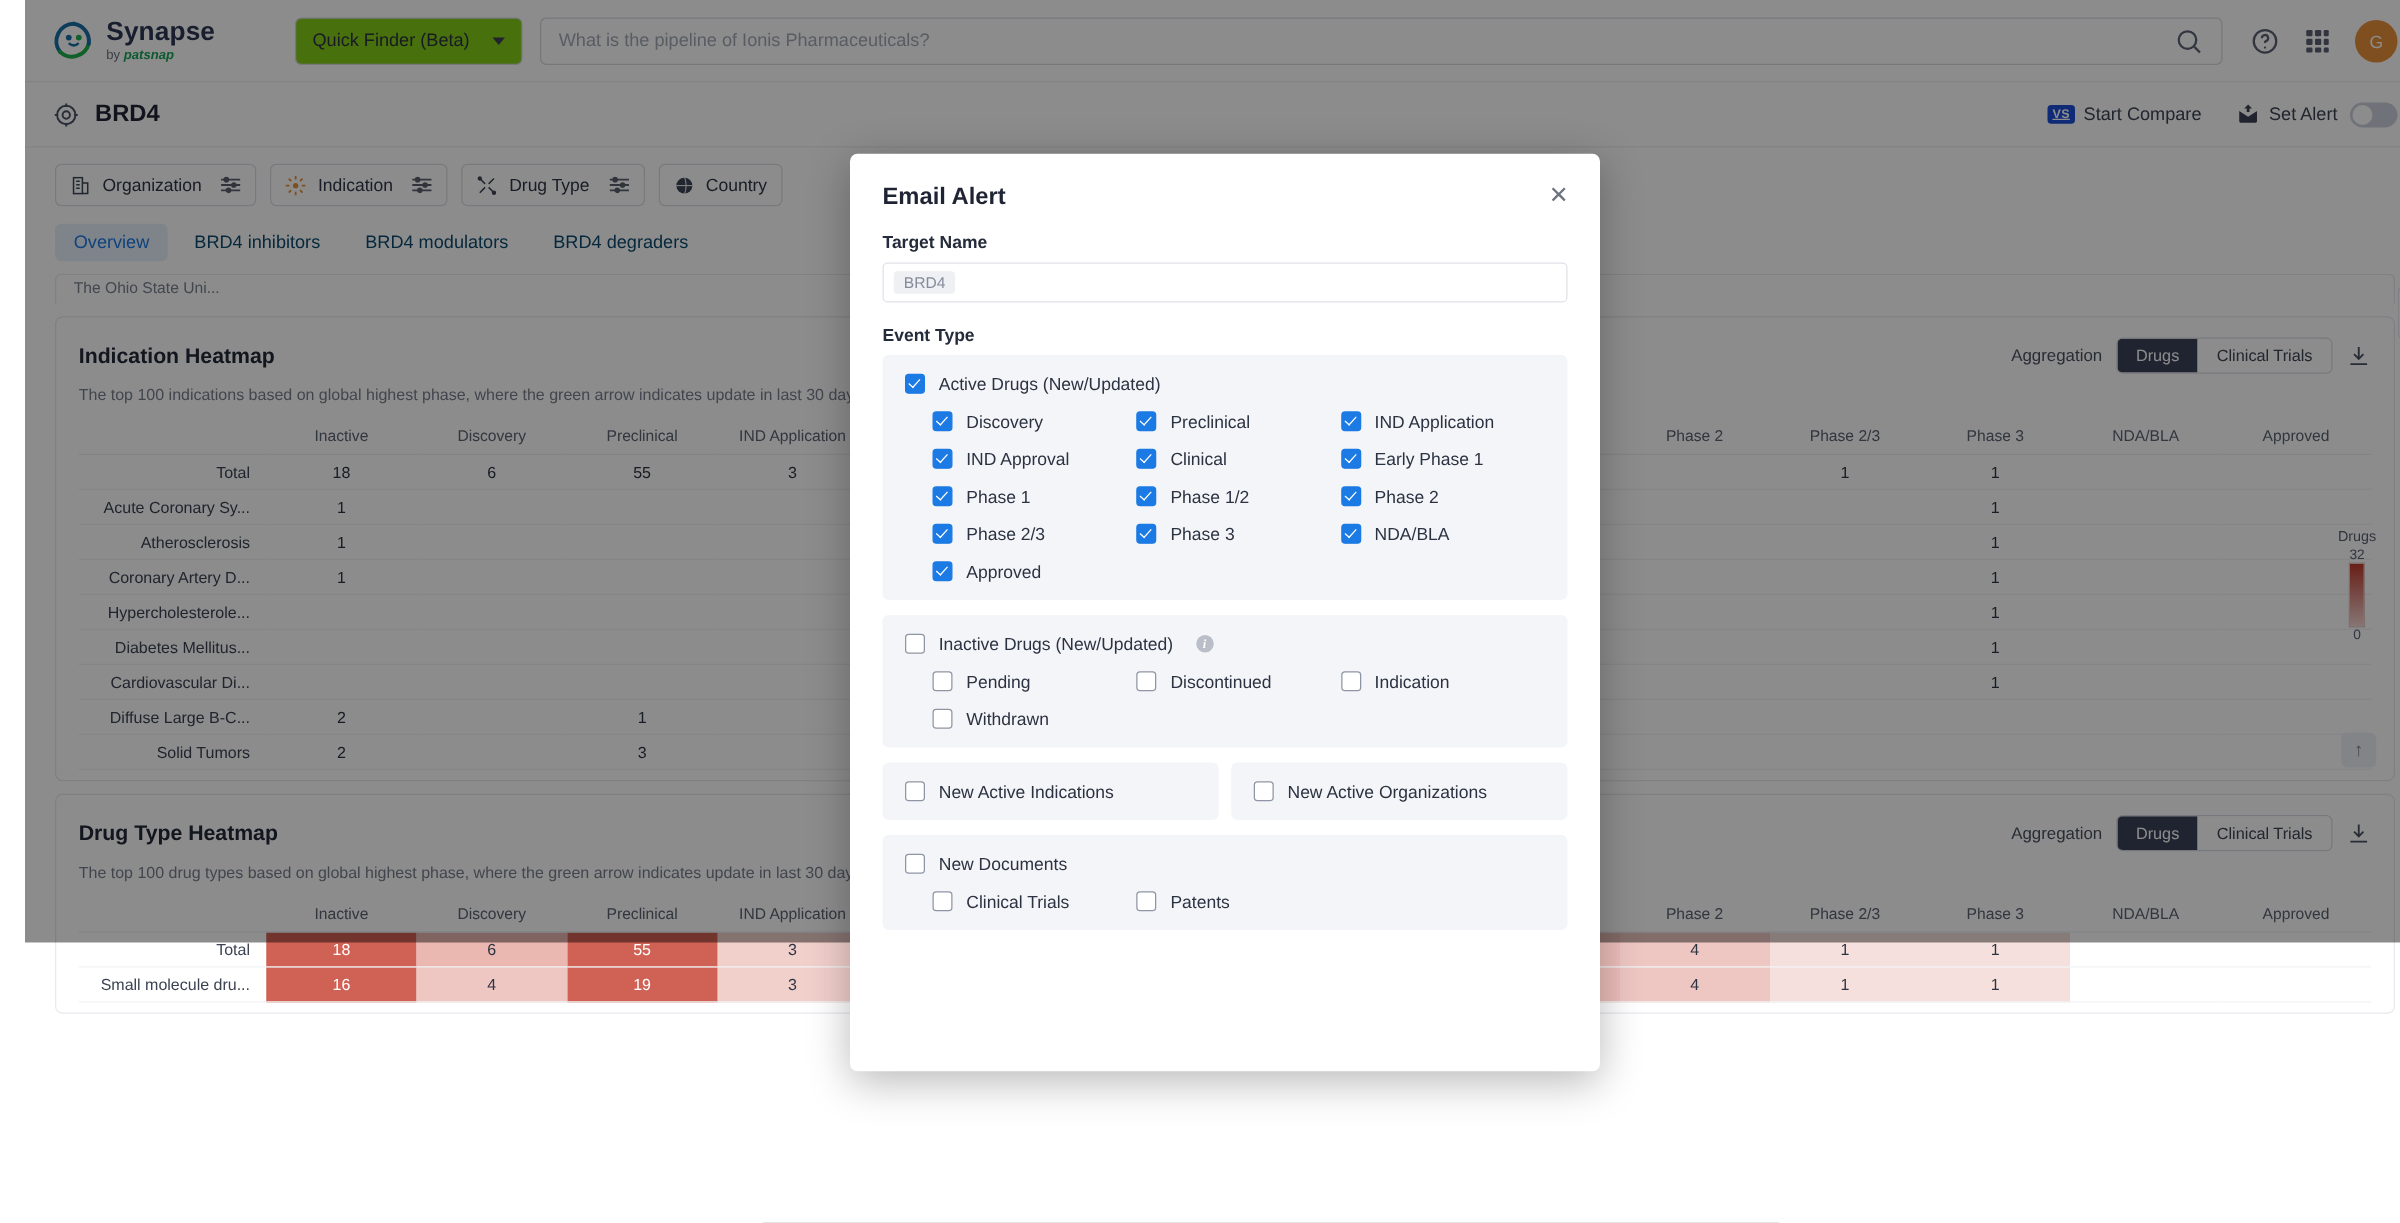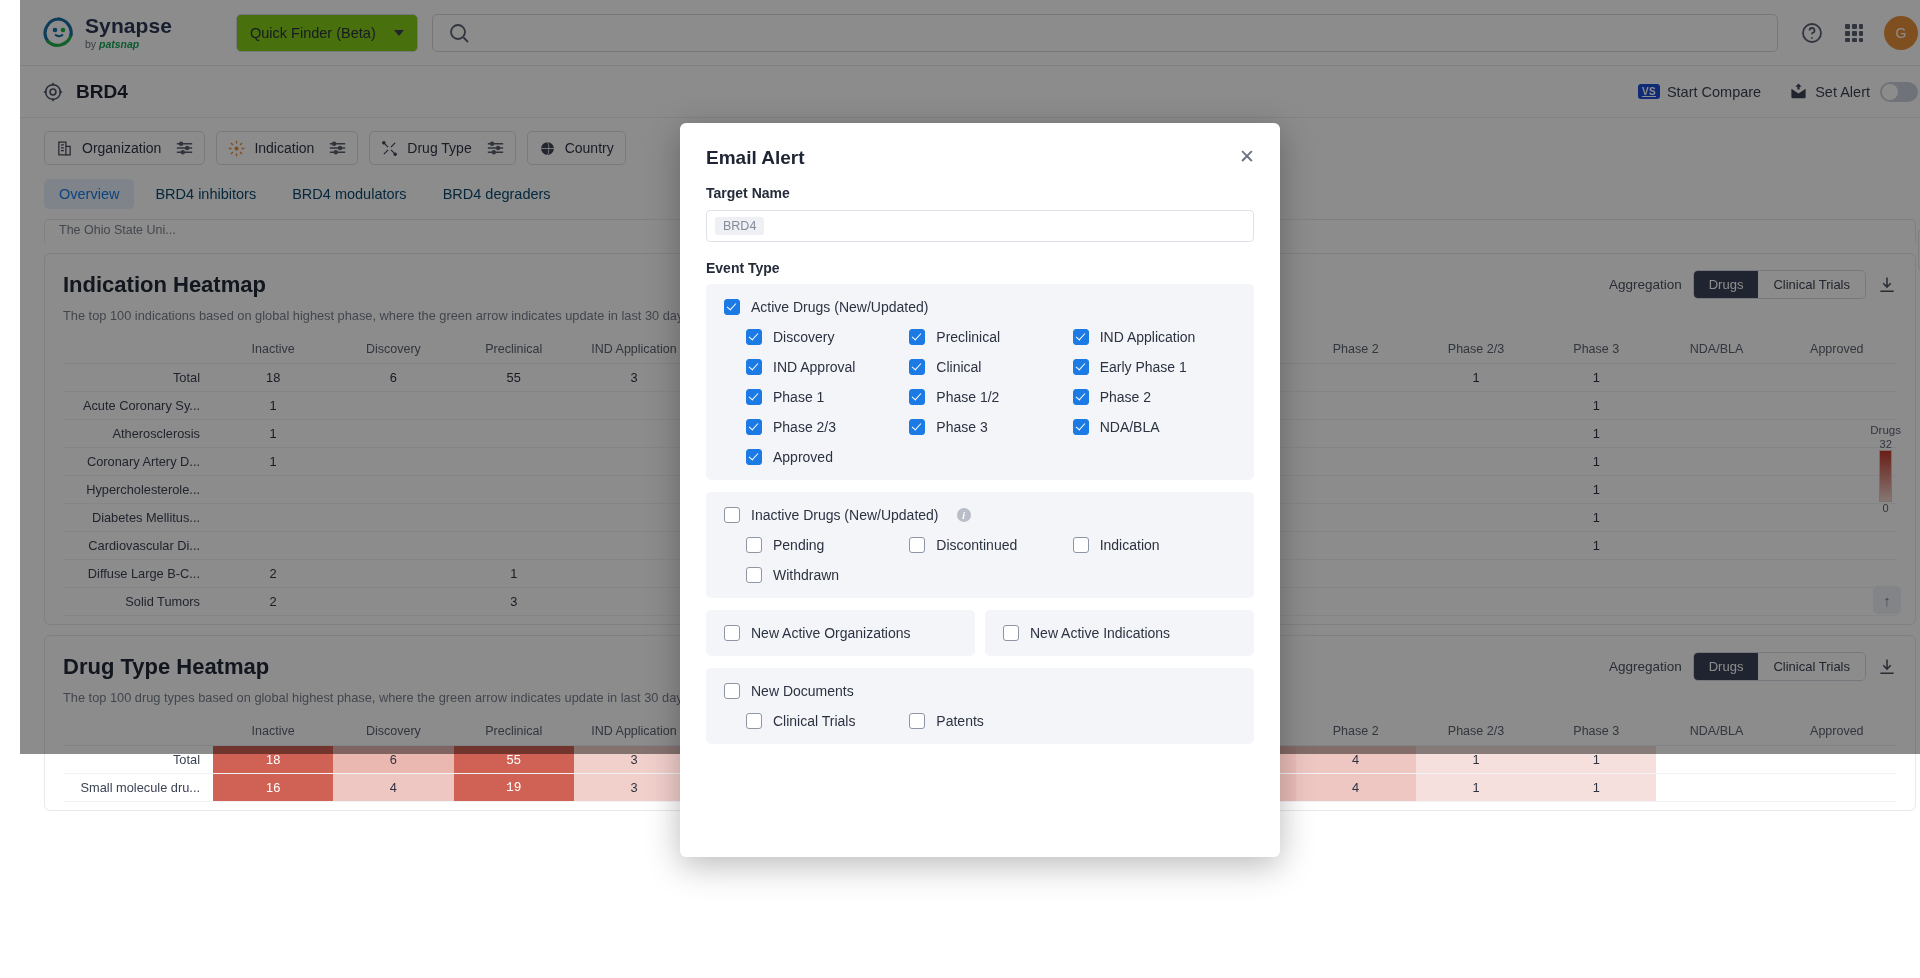--- a/index.html
+++ b/index.html
@@ -85,21 +85,21 @@
   .tab { font-size: 14.5px; color: #0c4a6e; padding: 7px 15px; border-radius: 5px; }
   .tab.active { background: #e8f1fd; color: #1b7ae4; font-weight: 500; }
 
   
   .strip { margin: 10px 24px 0; height: 24px; border: 1px solid #e6e9ee;
            border-bottom: none; border-radius: 5px 5px 0 0; background: #fff;
            font-size: 12.5px; color: #7b818f; padding: 3px 14px; overflow: hidden; }
   .card { margin: 10px 24px 0; border: 1px solid #e6e9ee; border-radius: 6px;
           background: #fff; padding: 16px 18px 8px; position: relative; }
   .card-head { display: flex; align-items: center; }
-  .card-title { font-size: 22px; font-weight: 600; color: #222838; }
+  .card-title { font-size: 17px; font-weight: 600; color: #222838; }
   .card-tools { margin-left: auto; display: flex; align-items: center; gap: 11px; }
   .agg-label { font-size: 13.5px; color: #4a5160; }
   .seg { display: flex; border: 1px solid #d7dbe3; border-radius: 5px; overflow: hidden; }
   .seg div { font-size: 13px; padding: 6px 15px; color: #3d4453; background: #fff; }
   .seg div.on { background: #3b4358; color: #fff; }
   .dl { width: 20px; height: 20px; color: #4a5160; }
   .card-sub { font-size: 12.8px; color: #787f8d; margin-top: 9px; }
 
   
   table.heat { width: 100%; border-collapse: collapse; margin-top: 12px; table-layout: fixed; }
@@ -229,20 +229,21 @@
           </div>
         </div>
       </div>
 
       <div class="finder">
         <span>Quick Finder (Beta)</span>
         <span class="caret"></span>
       </div>
 
       <div class="searchbox">
+        <div class="ph">What is the pipeline of Ionis Pharmaceuticals?</div>
         <svg class="ic" viewBox="0 0 24 24" fill="none" stroke="#5b6273" stroke-width="1.8">
           <circle cx="11" cy="11" r="7"></circle>
             <path d="M16.5 16.5L21 21"></path>
         </svg>
       </div>
 
       <div class="top-icons">
         <svg class="ic" viewBox="0 0 24 24" fill="none" stroke="#5b6273" stroke-width="1.8">
           <circle cx="12" cy="12" r="9"></circle>
             <path d="M9.5 9.5a2.5 2.5 0 1 1 3.2 2.4c-.6.3-.7.8-.7 1.4"></path>
@@ -596,21 +597,21 @@
               <td style="background: rgba(200, 70, 55, 0.3);">4</td>
               <td style="background: rgba(200, 70, 55, 0.17);">1</td>
               <td style="background: rgba(200, 70, 55, 0.17);">1</td>
               <td></td>
               <td></td>
             </tr>
             <tr>
               <td class="rowhead">Small molecule dru...</td>
               <td style="background: rgba(200, 70, 55, 0.85); color: rgb(255, 255, 255);">16</td>
               <td style="background: rgba(200, 70, 55, 0.3);">4</td>
-              <td style="background: rgba(200, 70, 55, 0.85); color: rgb(255, 255, 255); font-family: Liberation Mono, monospace;">19</td>
+              <td style="background: rgba(200, 70, 55, 0.85); color: rgb(255, 255, 255);">19</td>
               <td style="background: rgba(200, 70, 55, 0.26);">3</td>
               <td style="background: rgba(200, 70, 55, 0.17);">1</td>
               <td></td>
               <td></td>
               <td style="background: rgba(200, 70, 55, 0.57); color: rgb(255, 255, 255);">10</td>
               <td style="background: rgba(200, 70, 55, 0.35);">5</td>
               <td style="background: rgba(200, 70, 55, 0.3);">4</td>
               <td style="background: rgba(200, 70, 55, 0.17);">1</td>
               <td style="background: rgba(200, 70, 55, 0.17);">1</td>
               <td></td>
@@ -725,27 +726,27 @@
               <span class="cb"></span>
               <span class="cb-lbl">Withdrawn</span>
             </div>
           </div>
       </div>
 
       <div class="panel-row">
         <div class="panel half">
           <div class="cbrow">
             <span class="cb"></span>
-            <span class="cb-lbl">New Active Organizations</span>
+            <span class="cb-lbl">New Active Indications</span>
           </div>
         </div>
         <div class="panel half">
           <div class="cbrow">
             <span class="cb"></span>
-            <span class="cb-lbl">New Active Indications</span>
+            <span class="cb-lbl">New Active Organizations</span>
           </div>
         </div>
       </div>
 
       <div class="panel">
         <div class="cbrow">
           <span class="cb"></span>
           <span class="cb-lbl">New Documents</span>
         </div>
         <div class="cbgrid" id="doc-children">

